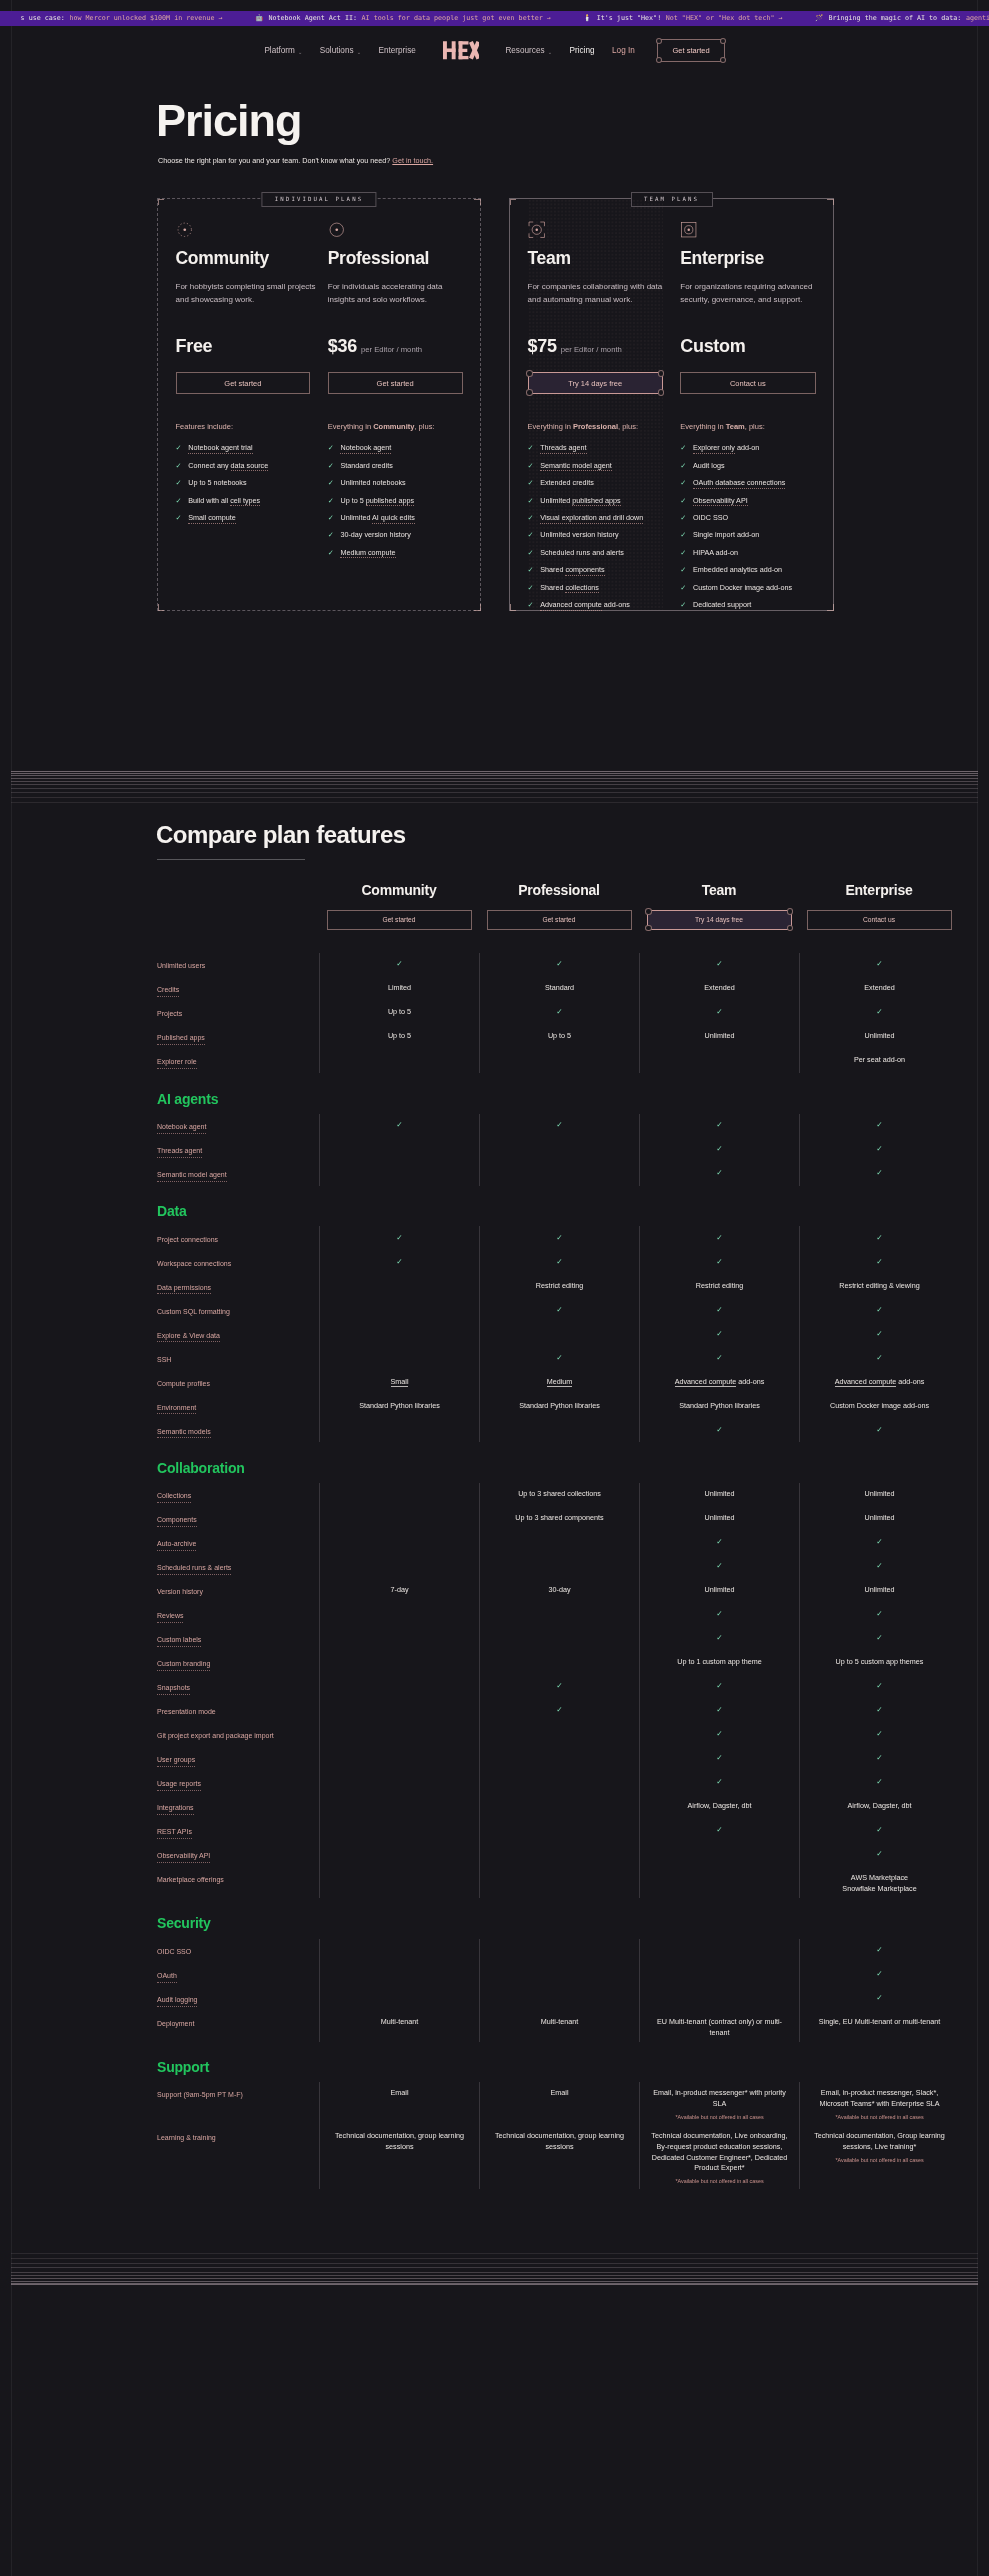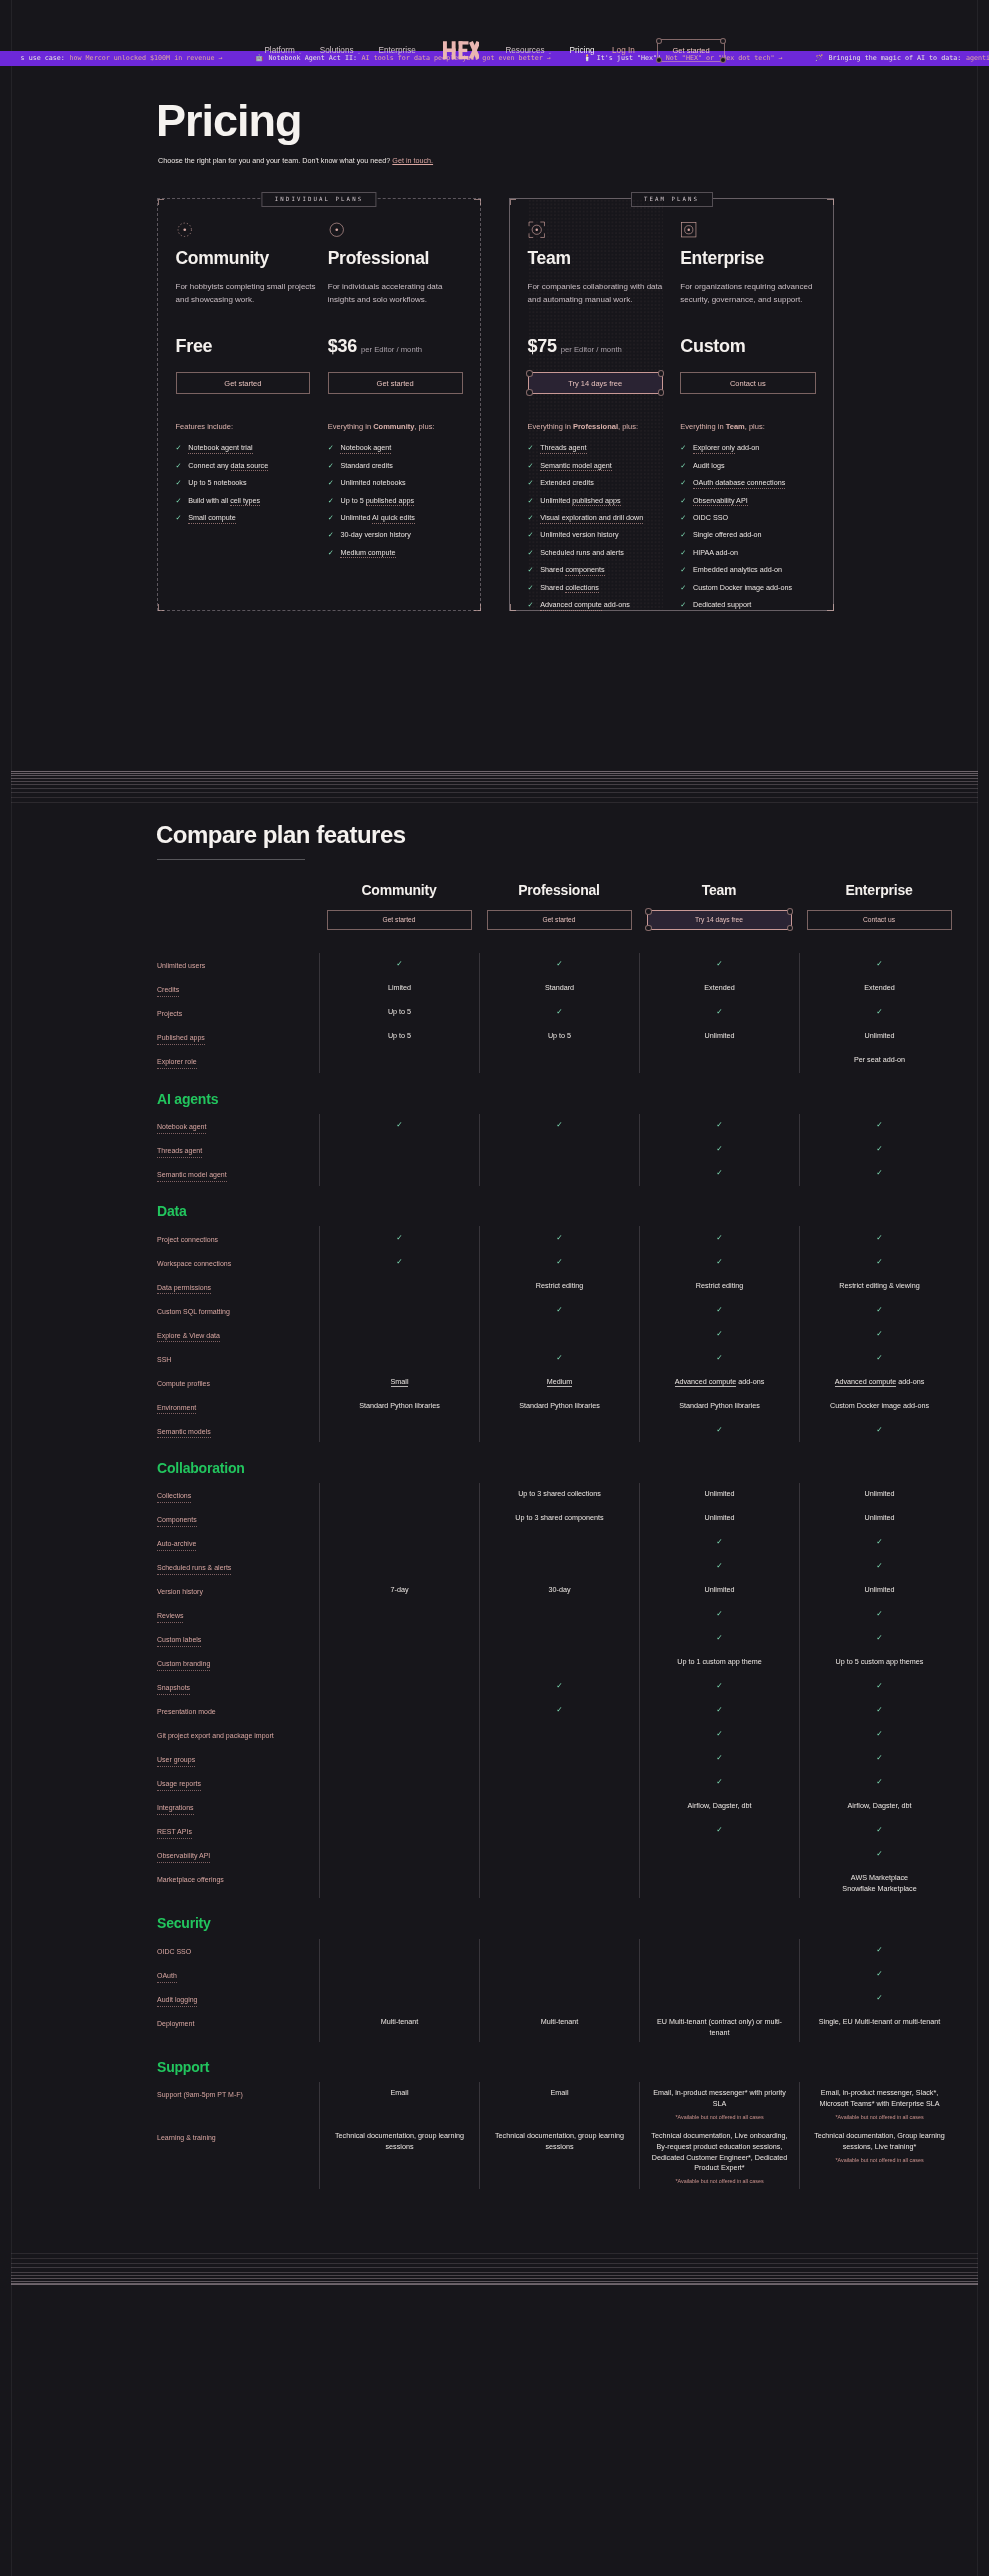--- a/index.html
+++ b/index.html
@@ -8,24 +8,24 @@
     background:#17161b;
     font-family:"Liberation Sans", sans-serif;
     -webkit-font-smoothing:antialiased;
   }
   .frame{position:absolute;top:0;width:0.5px;height:2918px;background:rgba(255,255,255,.06);}
   .frame.left{left:11.3px;}
   .frame.right{left:977px;}
 
   
   .banner{
-    position:absolute;top:11.3px;left:0;width:989px;height:14.4px;background:#6d28d9;
+    position:absolute;top:11.3px;left:0;width:989px;height:14.4px;background:#4c1d95;
     display:flex;align-items:center;overflow:hidden;white-space:nowrap;
     font-family:"DejaVu Sans Mono", monospace;font-size:6.7px;color:#e9e5e2;
-    padding-left:20.6px;gap:33px;box-sizing:border-box;margin-top:40px;
+    padding-left:20.6px;gap:33px;box-sizing:border-box;
   }
   .bn-item{display:inline-flex;gap:4.6px;align-items:center;flex:none;}
   .bn-emoji{font-size:6.7px;}
   .bn-link{color:#dca8a3;}
 
   
   .nav{
     position:absolute;top:35px;left:0;width:989px;height:31px;
     display:flex;align-items:center;justify-content:center;gap:17.5px;
     font-size:8.2px;color:#cfc2c6;
@@ -396,21 +396,21 @@
             <li>
               <span class="check">✓</span>
               <span><span class="fu">Observability API</span></span>
             </li>
             <li>
               <span class="check">✓</span>
               <span>OIDC SSO</span>
             </li>
             <li>
               <span class="check">✓</span>
-              <span>Single offered add-on</span>
+              <span>Single import add-on</span>
             </li>
             <li>
               <span class="check">✓</span>
               <span>HIPAA add-on</span>
             </li>
             <li>
               <span class="check">✓</span>
               <span>Embedded analytics add-on</span>
             </li>
             <li>

